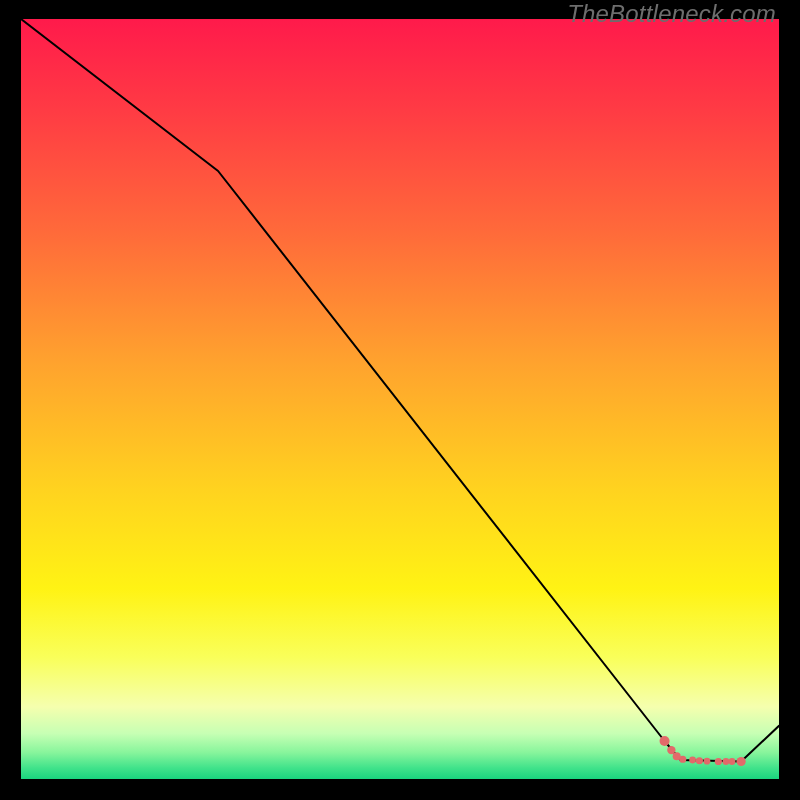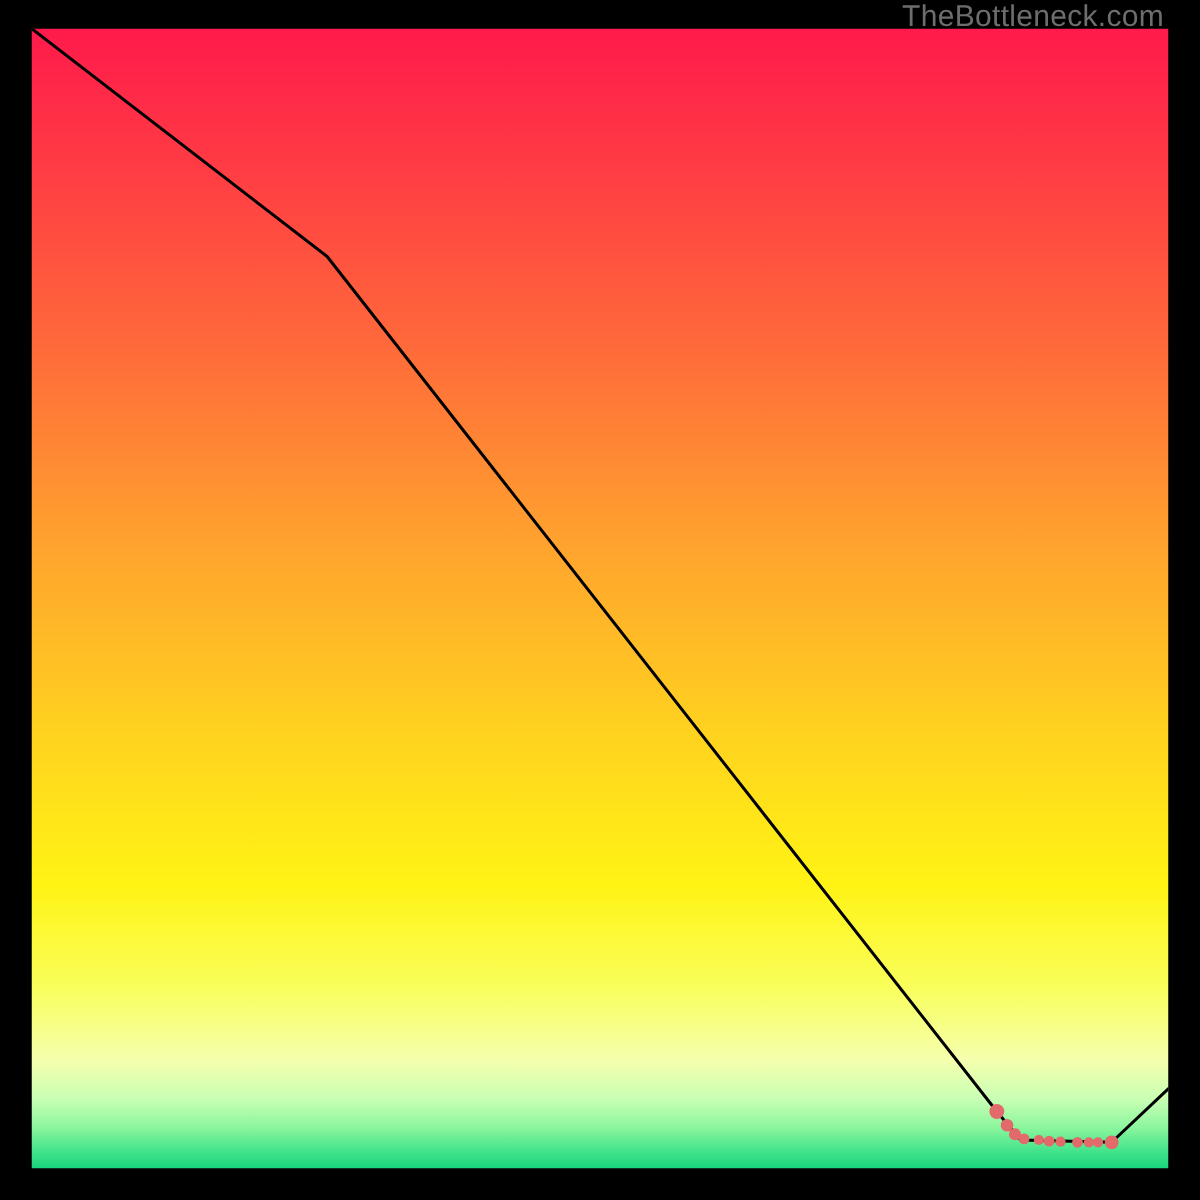--- a/index.html
+++ b/index.html
@@ -24,23 +24,24 @@
     top: 0;
     width: 758px;
     height: 760px;
   }
   .watermark {
     position: absolute;
     top: 0px;
     right: 24px;
     color: #6d6d6d;
     font-family: Arial, Helvetica, sans-serif;
-    font-size: 20px;
+    font-size: 24px;
     letter-spacing: 0.2px;
     user-select: none;
+    font-style: italic;
   }
 </style>
 </head>
 <body>
 
 <div class="frame">
   <svg class="plot-area" viewBox="0 0 758 760" preserveAspectRatio="none">
     <defs>
       <linearGradient id="bg-grad" x1="0" y1="0" x2="0" y2="1">
           <stop offset="0%" stop-color="#ff1a4b"></stop>

